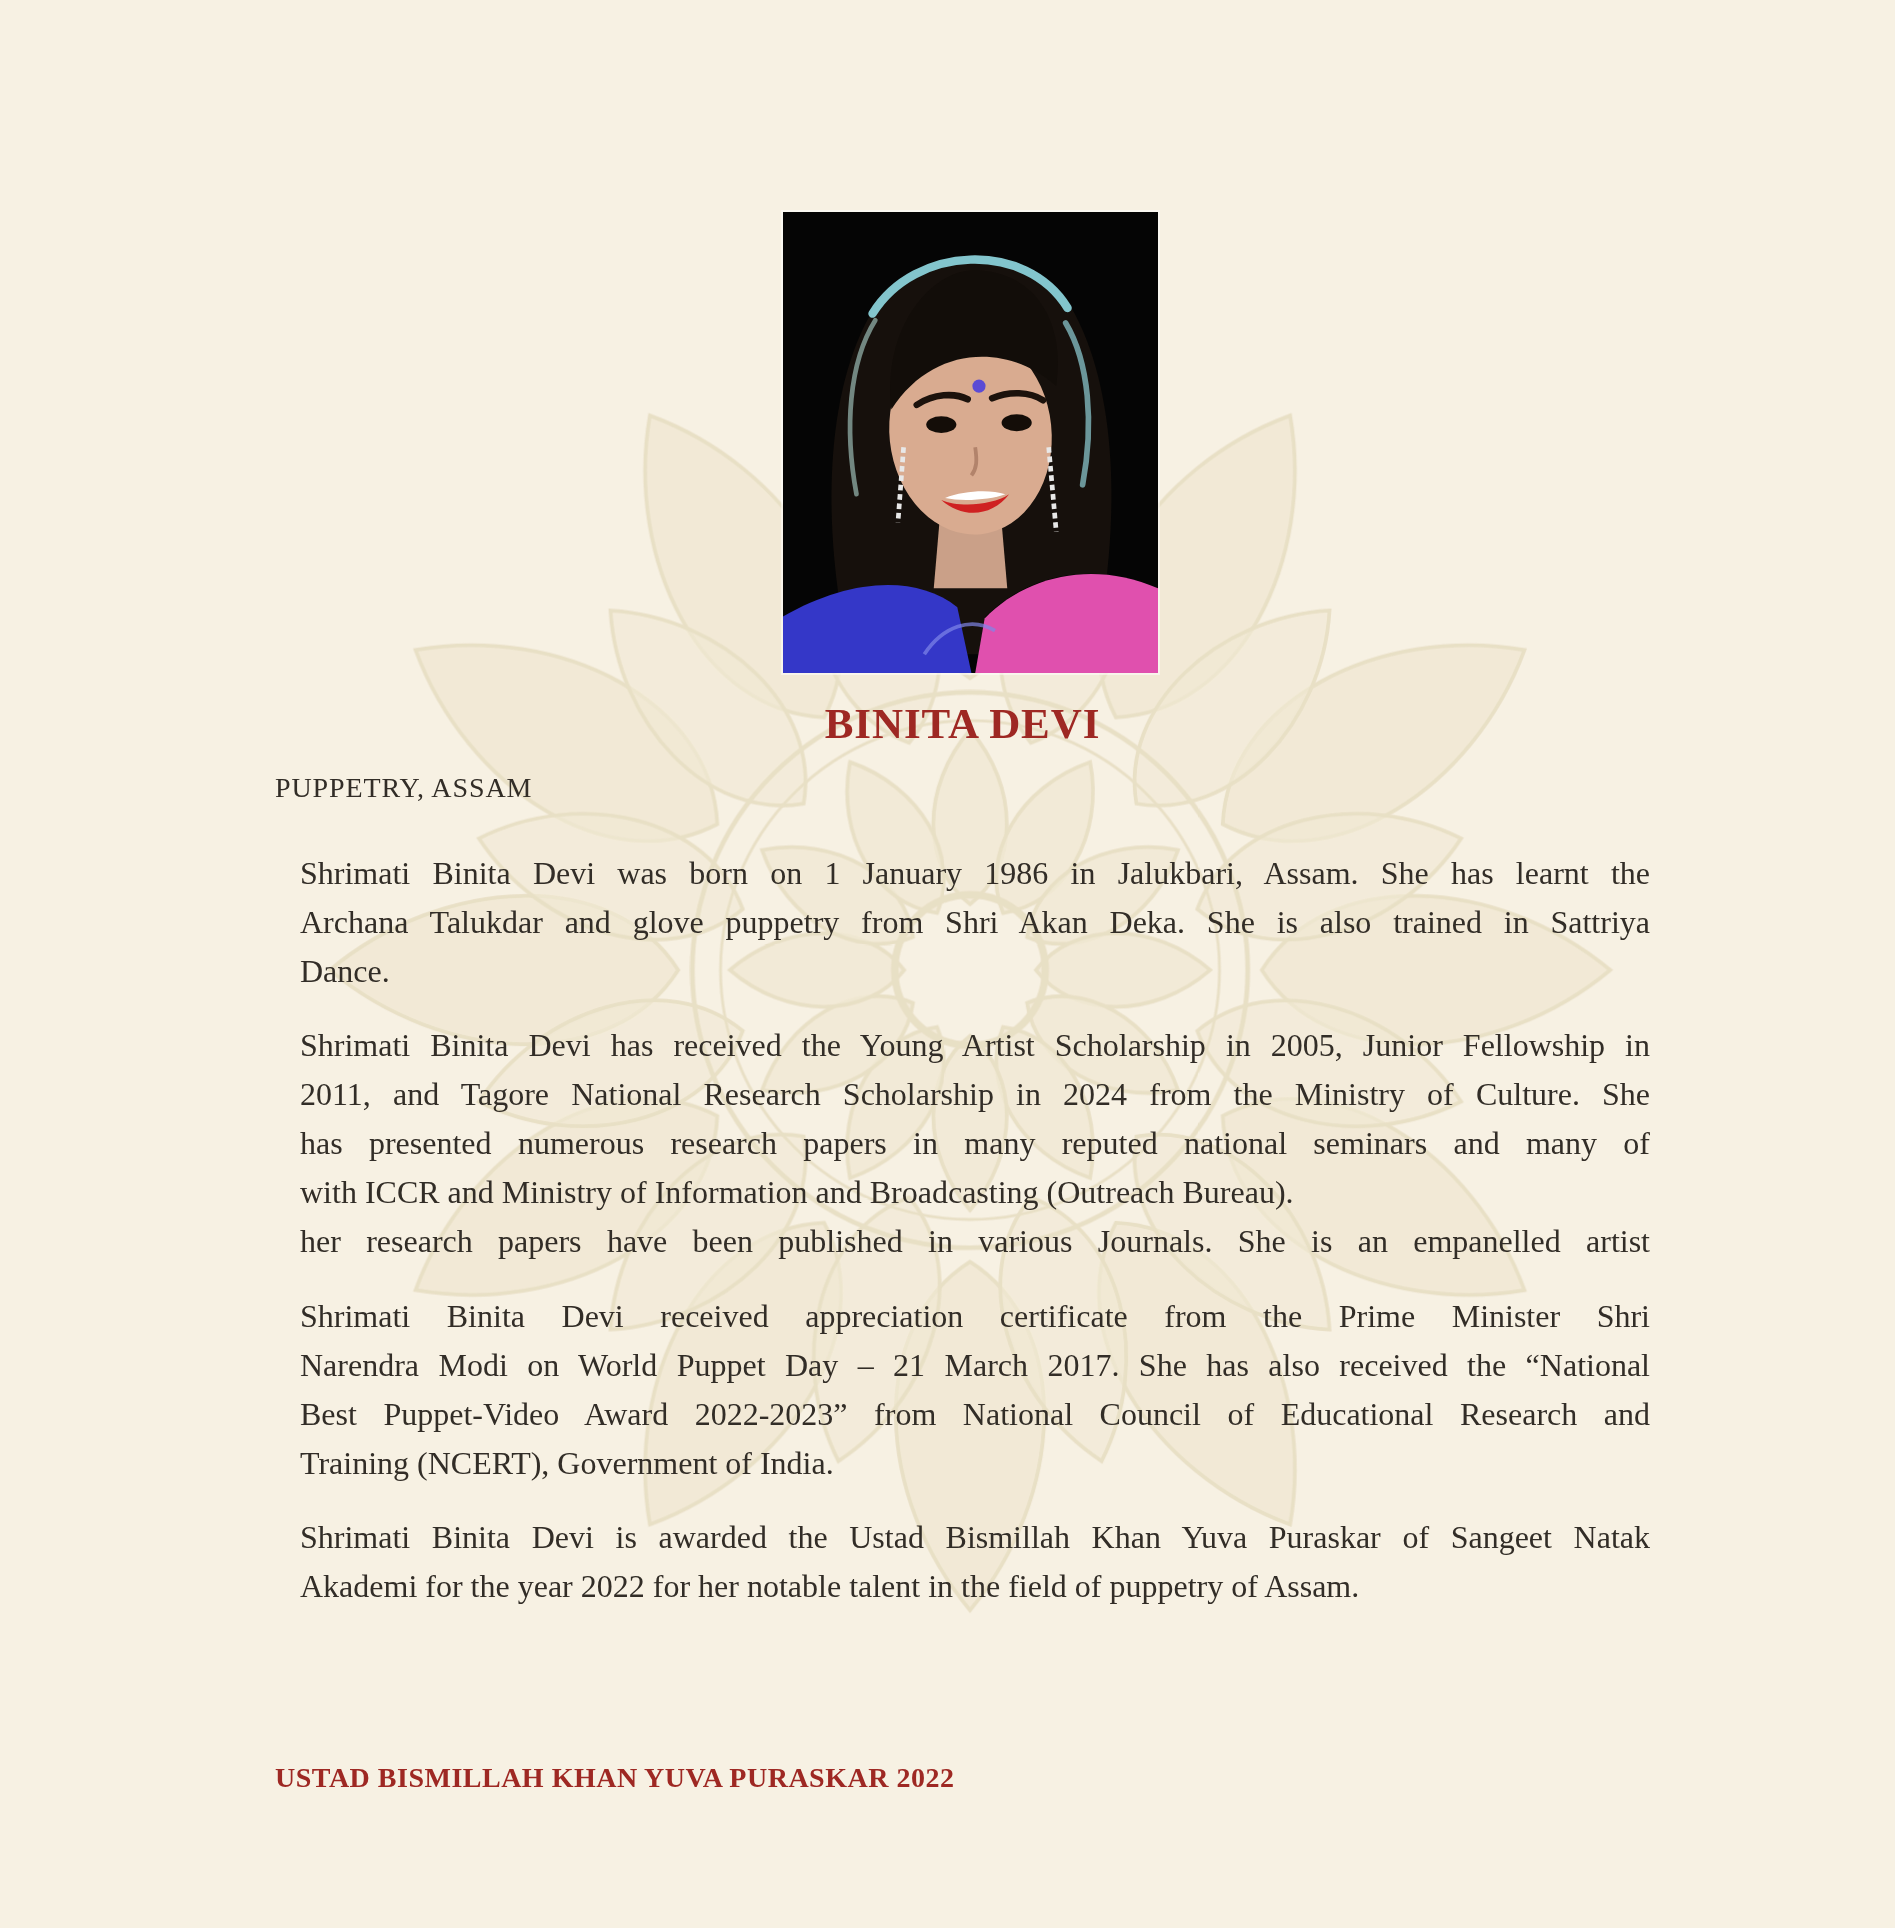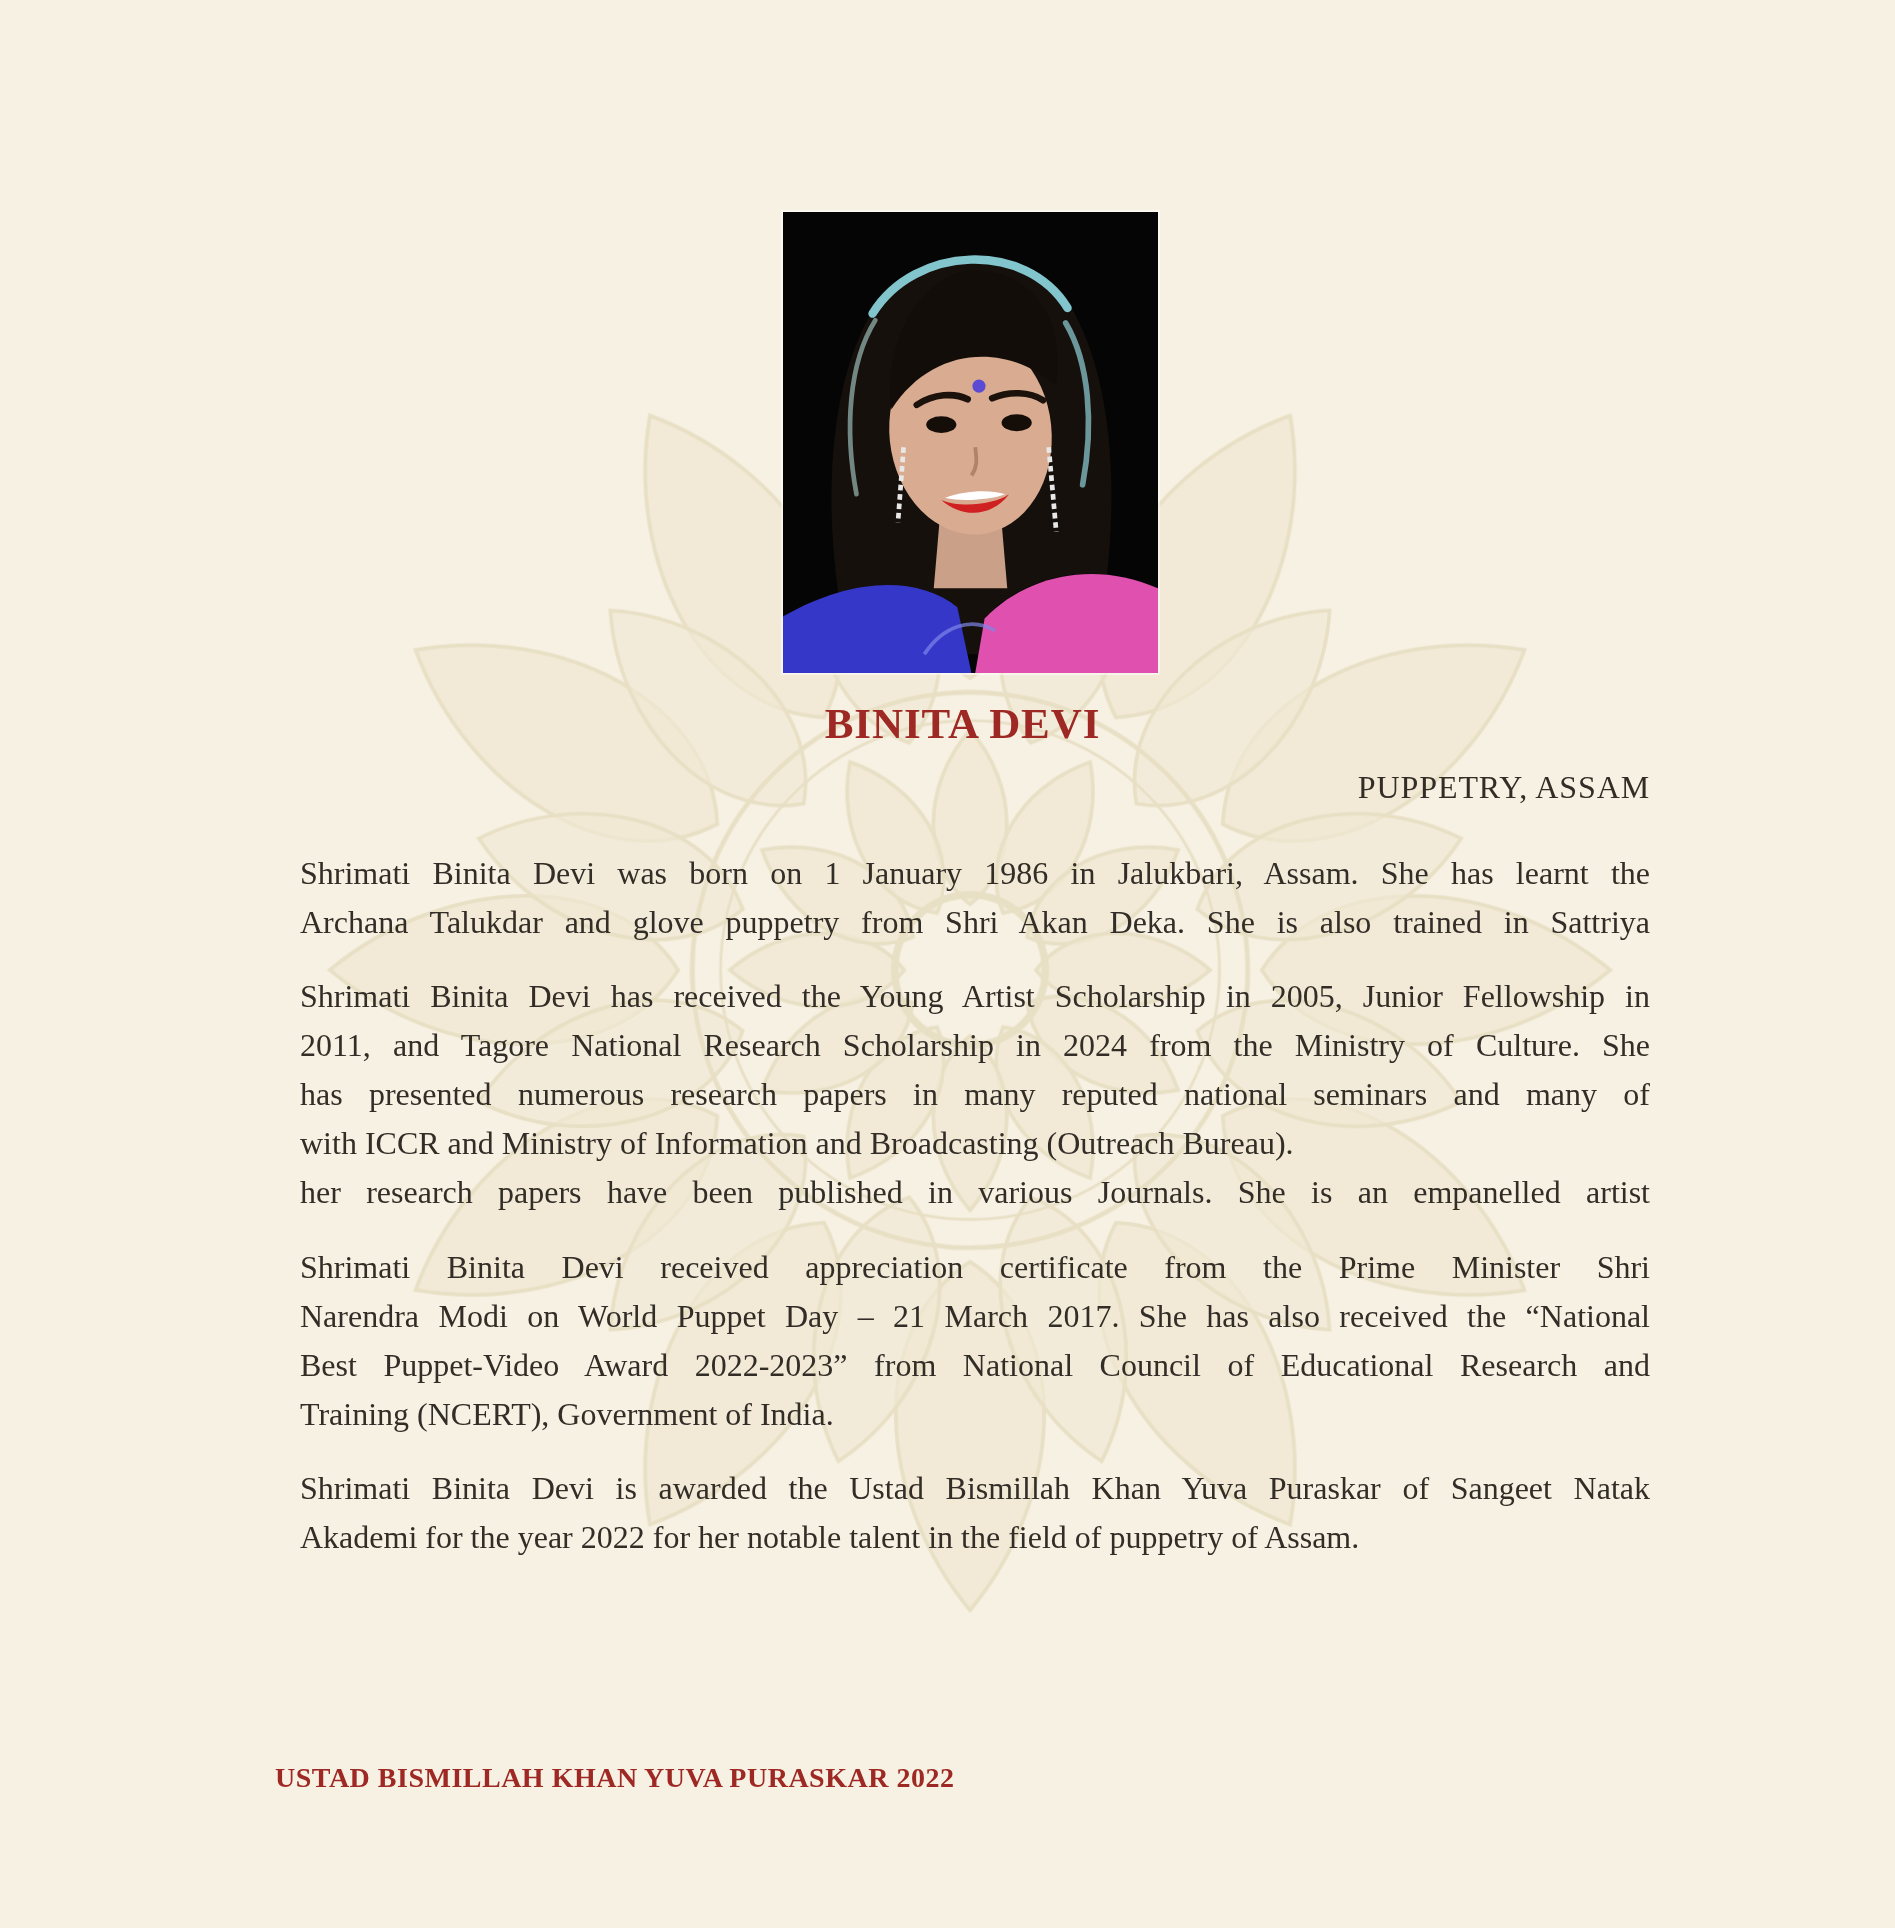--- a/index.html
+++ b/index.html
@@ -49,22 +49,22 @@
     line-height: 53px;
     font-weight: bold;
     letter-spacing: 0.9px;
     color: var(--accent-maroon);
   }
   .subtitle {
     position: absolute;
     left: 275px;
     top: 765px;
     width: 1375px;
-    text-align: right;
-    font-size: 32px;
+    text-align: left;
+    font-size: 28px;
     line-height: 45px;
     letter-spacing: 0.9px;
     color: var(--text-color);
   }
   .bio {
     position: absolute;
     left: 275px;
     top: 849px;
     width: 1375px;
     font-size: 32px;
@@ -178,20 +178,21 @@
     </svg>
   </div>
 
   <div class="title">BINITA DEVI</div>
   <div class="subtitle">PUPPETRY, ASSAM</div>
 
   <div class="bio">
       <div class="para">
         <div class="jline">Shrimati Binita Devi was born on 1 January 1986 in Jalukbari, Assam. She has learnt the</div>
         <div class="jline">Archana Talukdar and glove puppetry from Shri Akan Deka. She is also trained in Sattriya</div>
+        <div class="jline last">Dance.</div>
       </div>
       <div class="para">
         <div class="jline">Shrimati Binita Devi has received the Young Artist Scholarship in 2005, Junior Fellowship in</div>
         <div class="jline">2011, and Tagore National Research Scholarship in 2024 from the Ministry of Culture. She</div>
         <div class="jline">has presented numerous research papers in many reputed national seminars and many of</div>
         <div class="jline last">with ICCR and Ministry of Information and Broadcasting (Outreach Bureau).</div>
         <div class="jline">her research papers have been published in various Journals. She is an empanelled artist</div>
       </div>
       <div class="para">
         <div class="jline">Shrimati Binita Devi received appreciation certificate from the Prime Minister Shri</div>

